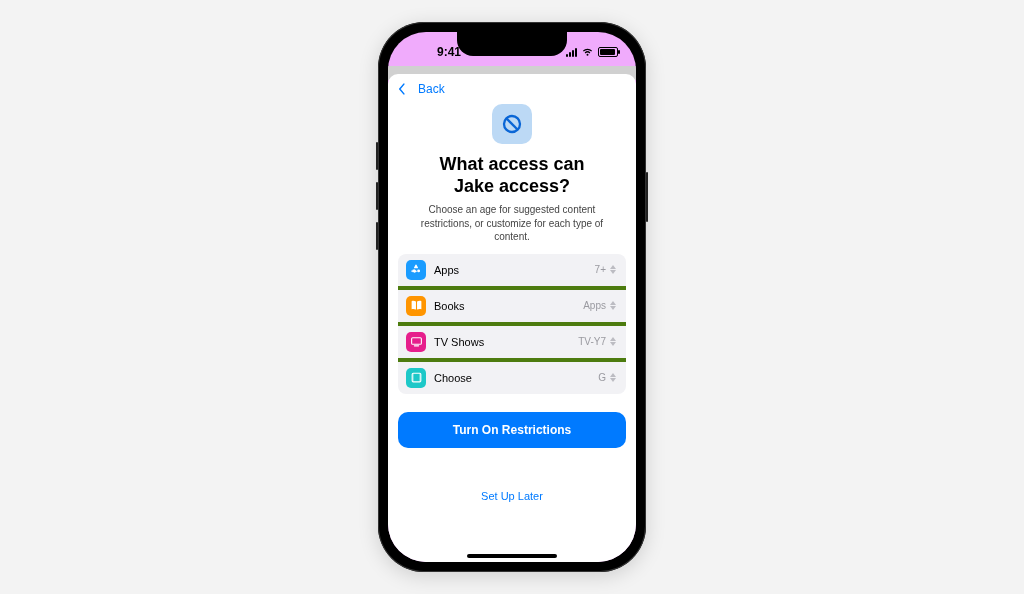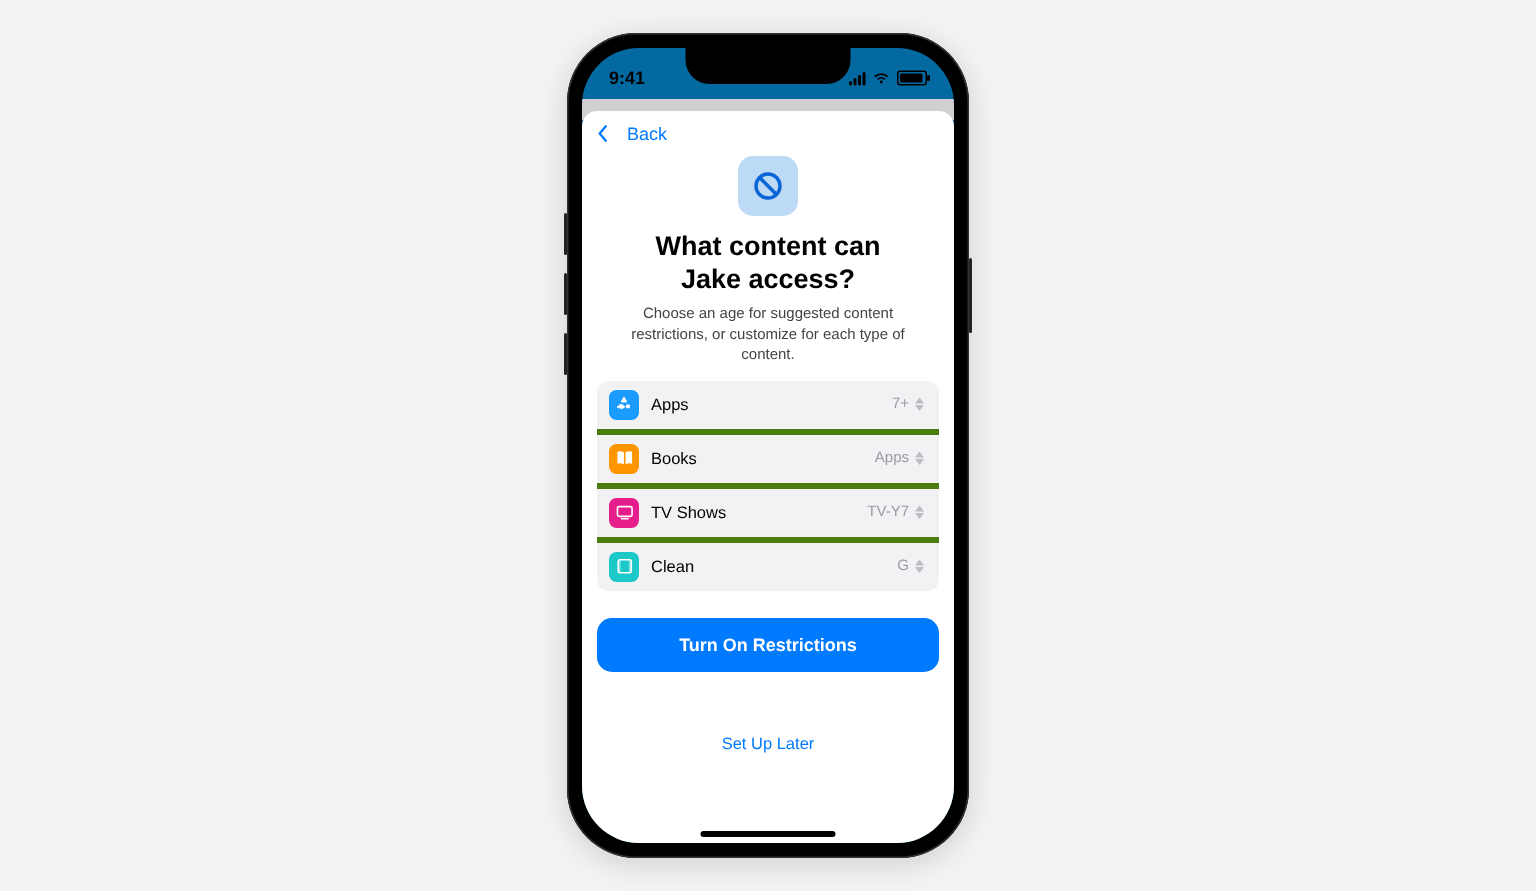--- a/index.html
+++ b/index.html
@@ -33,24 +33,25 @@
   .phone::after { 
     content:"";
     position:absolute;
     right:-2px; top:150px;
     width:2px; height:50px;
     background:#222; border-radius:2px;
   }
   .screen {
     width: 100%;
     height: 100%;
-    background: #0369a1;
+    background: #f0abfc;
     border-radius: 38px;
     overflow: hidden;
     position: relative;
+    padding-left: 31px;
   }
   .notch {
     position: absolute;
     top: 0;
     left: 50%;
     transform: translateX(-50%);
     width: 110px;
     height: 24px;
     background: #000;
     border-bottom-left-radius: 16px;
@@ -222,21 +223,21 @@
       <div class="hero-icon-wrap">
         <div class="hero-icon">
           <svg width="24" height="24" viewBox="0 0 24 24">
             <circle cx="12" cy="12" r="8" stroke="#0a66d6" stroke-width="2.3" fill="none"></circle>
             <line x1="6.5" y1="6.5" x2="17.5" y2="17.5" stroke="#0a66d6" stroke-width="2.3"></line>
           </svg>
         </div>
       </div>
 
       <div class="title">
-        <span>What content can</span><br>
+        <span>What access can</span><br>
         <span>Jake access?</span>
       </div>
       <div class="subtitle">Choose an age for suggested content restrictions, or customize for each type of content.</div>
 
 
       <div class="list">
 
         <div class="list-row">
           <div class="row-icon" style="background:#1a9cff">
             <svg width="14" height="14" viewBox="0 0 24 24">
@@ -286,21 +287,21 @@
         </div>
 
         <div class="list-row">
           <div class="row-icon" style="background:#1dc8c8">
             <svg width="13" height="13" viewBox="0 0 24 24">
                 <rect x="4" y="4" width="16" height="16" rx="2" fill="none" stroke="#fff" stroke-width="2"></rect>
                 <rect x="4" y="4" width="3" height="16" fill="#fff" opacity="0.4"></rect>
                 <rect x="17" y="4" width="3" height="16" fill="#fff" opacity="0.4"></rect>
               </svg>
           </div>
-          <span class="row-label">Clean</span>
+          <span class="row-label">Choose</span>
           <span class="row-value">G</span>
           <div class="stepper">
               <div class="tri up"></div>
               <div class="tri down"></div>
             </div>
         </div>
 
       </div>
 
       <div class="primary-btn">Turn On Restrictions</div>

